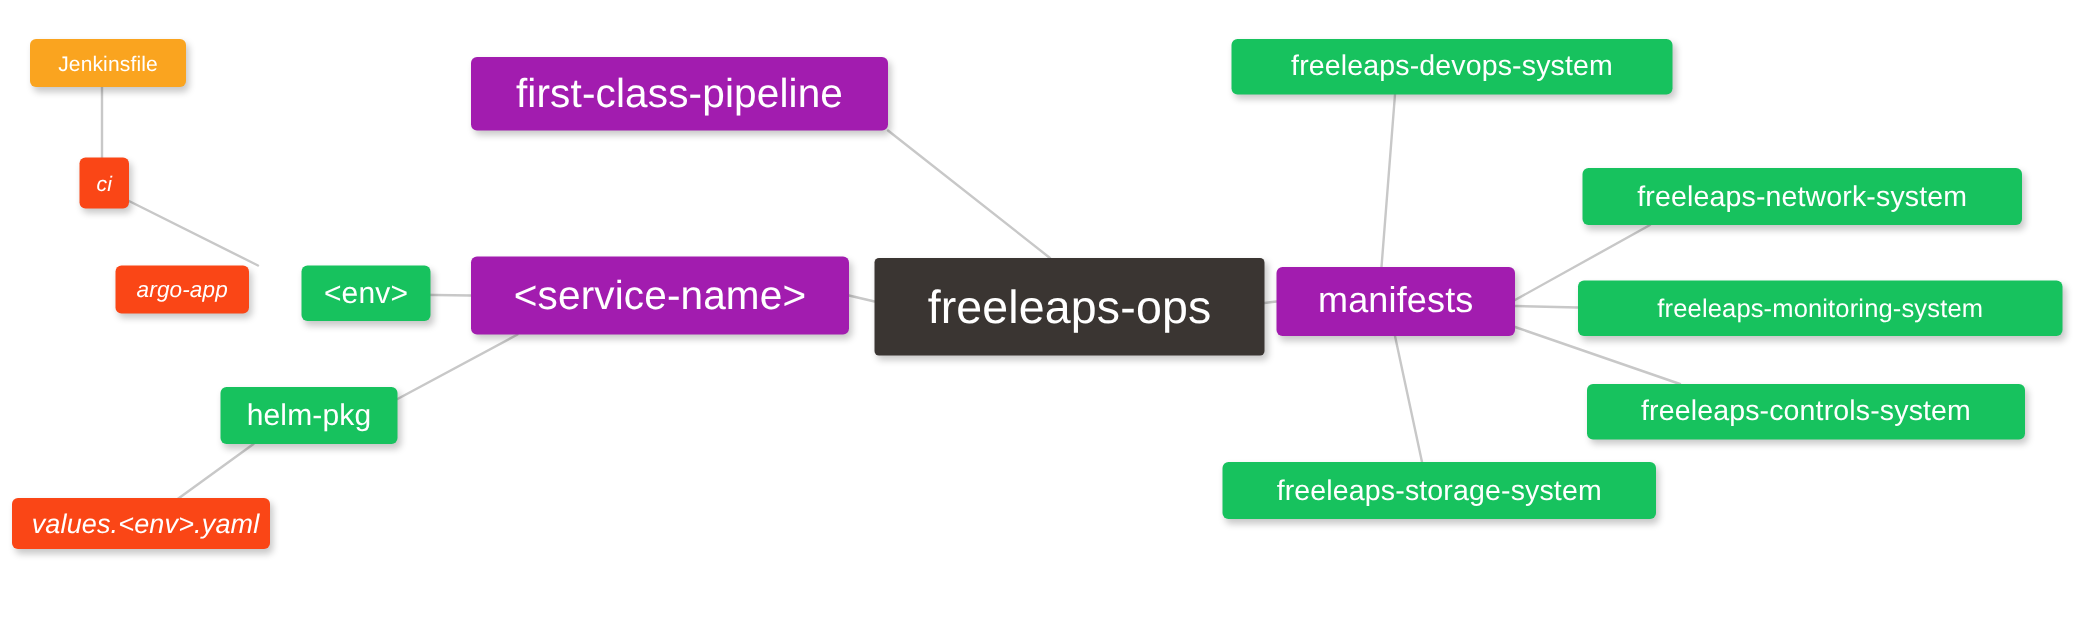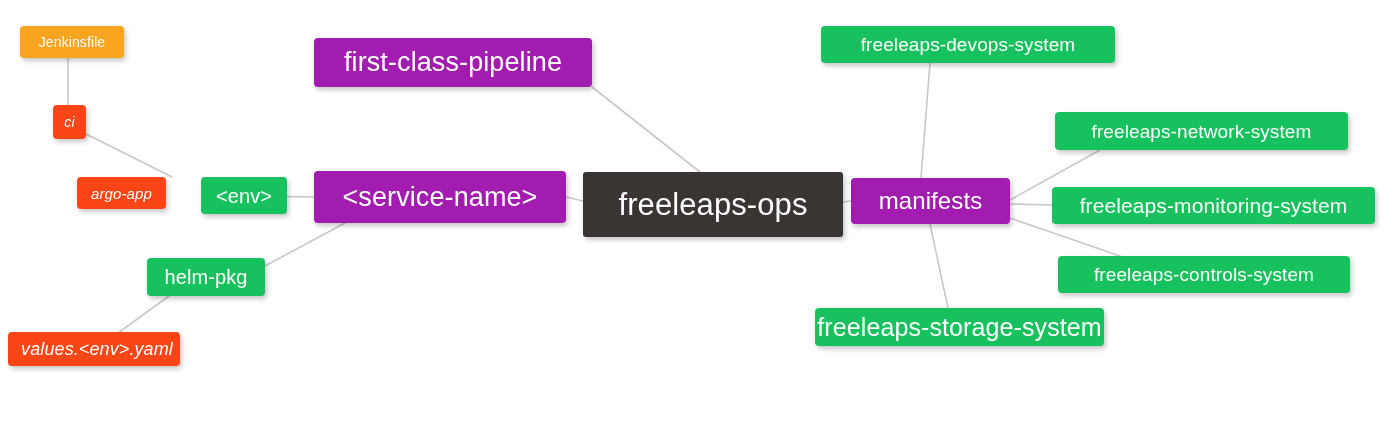--- a/index.html
+++ b/index.html
@@ -76,17 +76,17 @@
       <div class="node red" style="left: 33px; top: 177px; width: 89px; height: 32px; font-size: 15px; margin-left: 44px;">argo-app</div>
       <div class="node green" style="left: 157px; top: 177px; width: 86px; height: 37px; font-size: 20px; margin-left: 44px;">&lt;env&gt;</div>
       <div class="node green" style="left: 147px; top: 258px; width: 118px; height: 38px; font-size: 20px;">helm-pkg</div>
       <div class="node red" style="left: 8px; top: 332px; width: 172px; height: 34px; font-size: 18px; padding-left: 16px;">values.&lt;env&gt;.yaml</div>
       <div class="node blue" style="left: 314px; top: 171px; width: 252px; height: 52px; font-size: 27px;">&lt;service-name&gt;</div>
       <div class="node blue" style="left: 314px; top: 38px; width: 278px; height: 49px; font-size: 27px;">first-class-pipeline</div>
       <div class="node root" style="left: 583px; top: 172px; width: 260px; height: 65px; font-size: 31px;">freeleaps-ops</div>
       <div class="node blue" style="left: 851px; top: 178px; width: 159px; height: 46px; font-size: 24px;">manifests</div>
       <div class="node green" style="left: 800px; top: 26px; width: 294px; height: 37px; font-size: 19px; margin-left: 21px;">freeleaps-devops-system</div>
       <div class="node green" style="left: 1055px; top: 112px; width: 293px; height: 38px; font-size: 19px; text-align: right;">freeleaps-network-system</div>
-      <div class="node green" style="left: 1052px; top: 187px; width: 323px; height: 37px; font-size: 21px;">freeleaps-monitoring-system</div>
+      <div class="node green" style="left: 1052px; top: 187px; width: 323px; height: 37px; font-size: 17px;">freeleaps-monitoring-system</div>
       <div class="node green" style="left: 1058px; top: 256px; width: 292px; height: 37px; font-size: 19px;">freeleaps-controls-system</div>
-      <div class="node green" style="left: 815px; top: 308px; width: 289px; height: 38px; font-size: 25px;">freeleaps-storage-system</div>
+      <div class="node green" style="left: 815px; top: 308px; width: 289px; height: 38px; font-size: 19px;">freeleaps-storage-system</div>
     </div>
 </div>
 
 </body></html>

